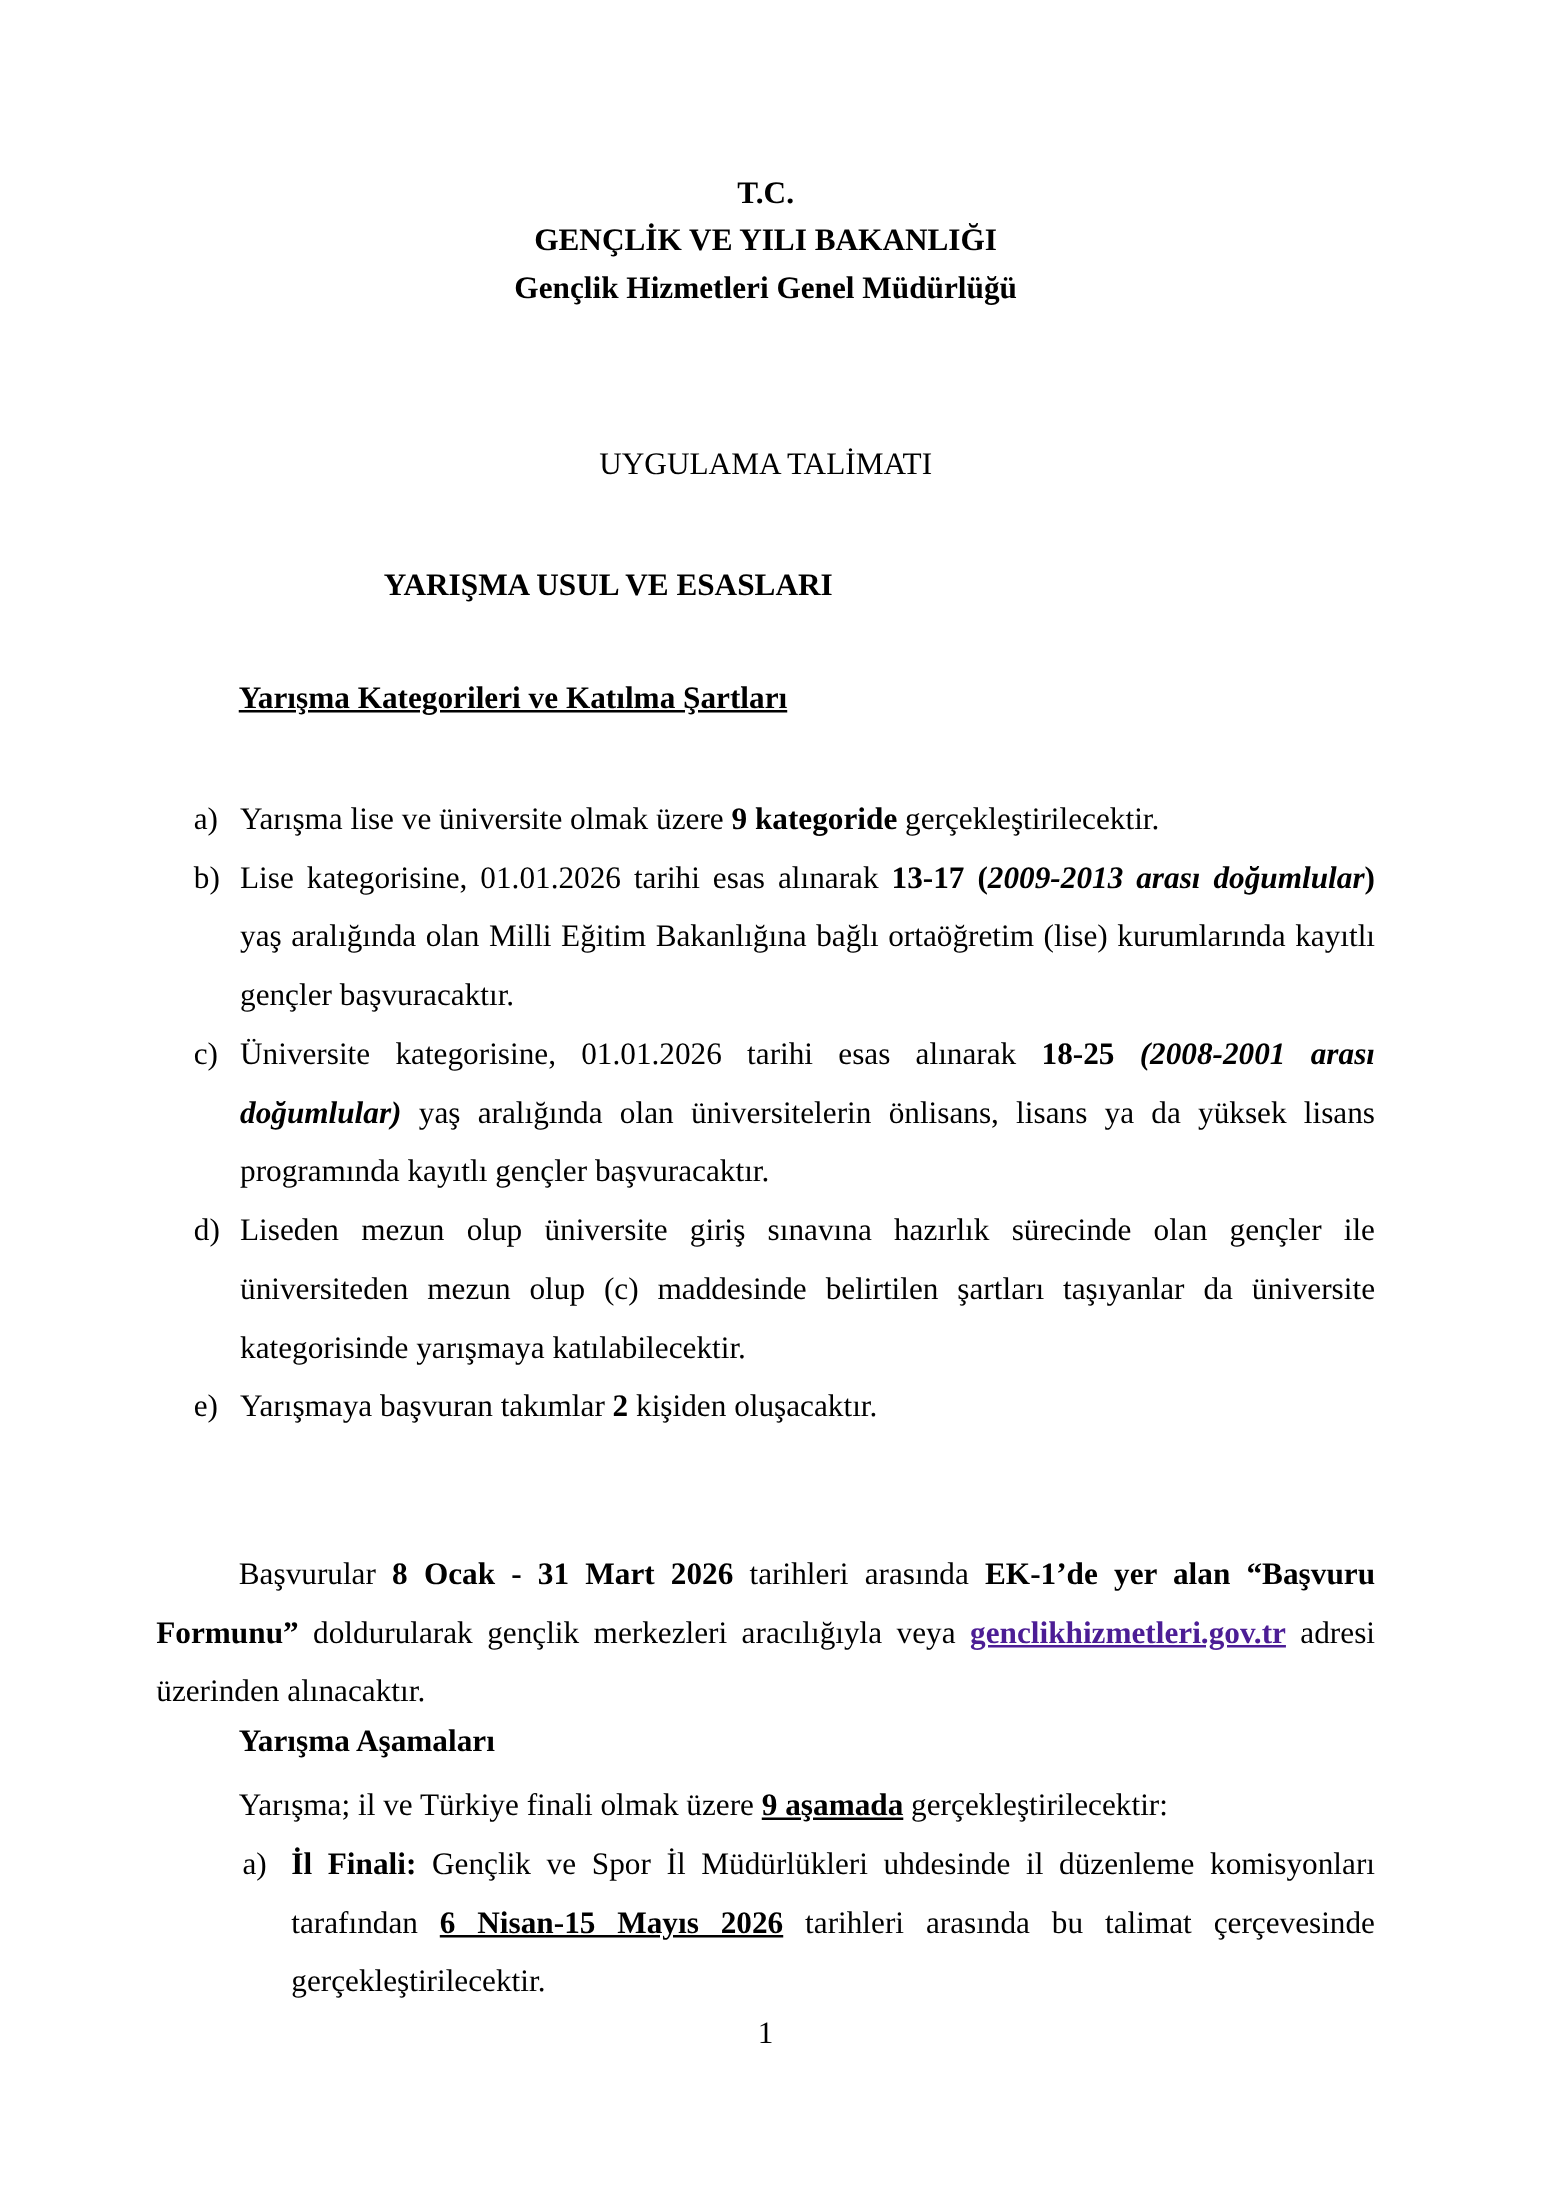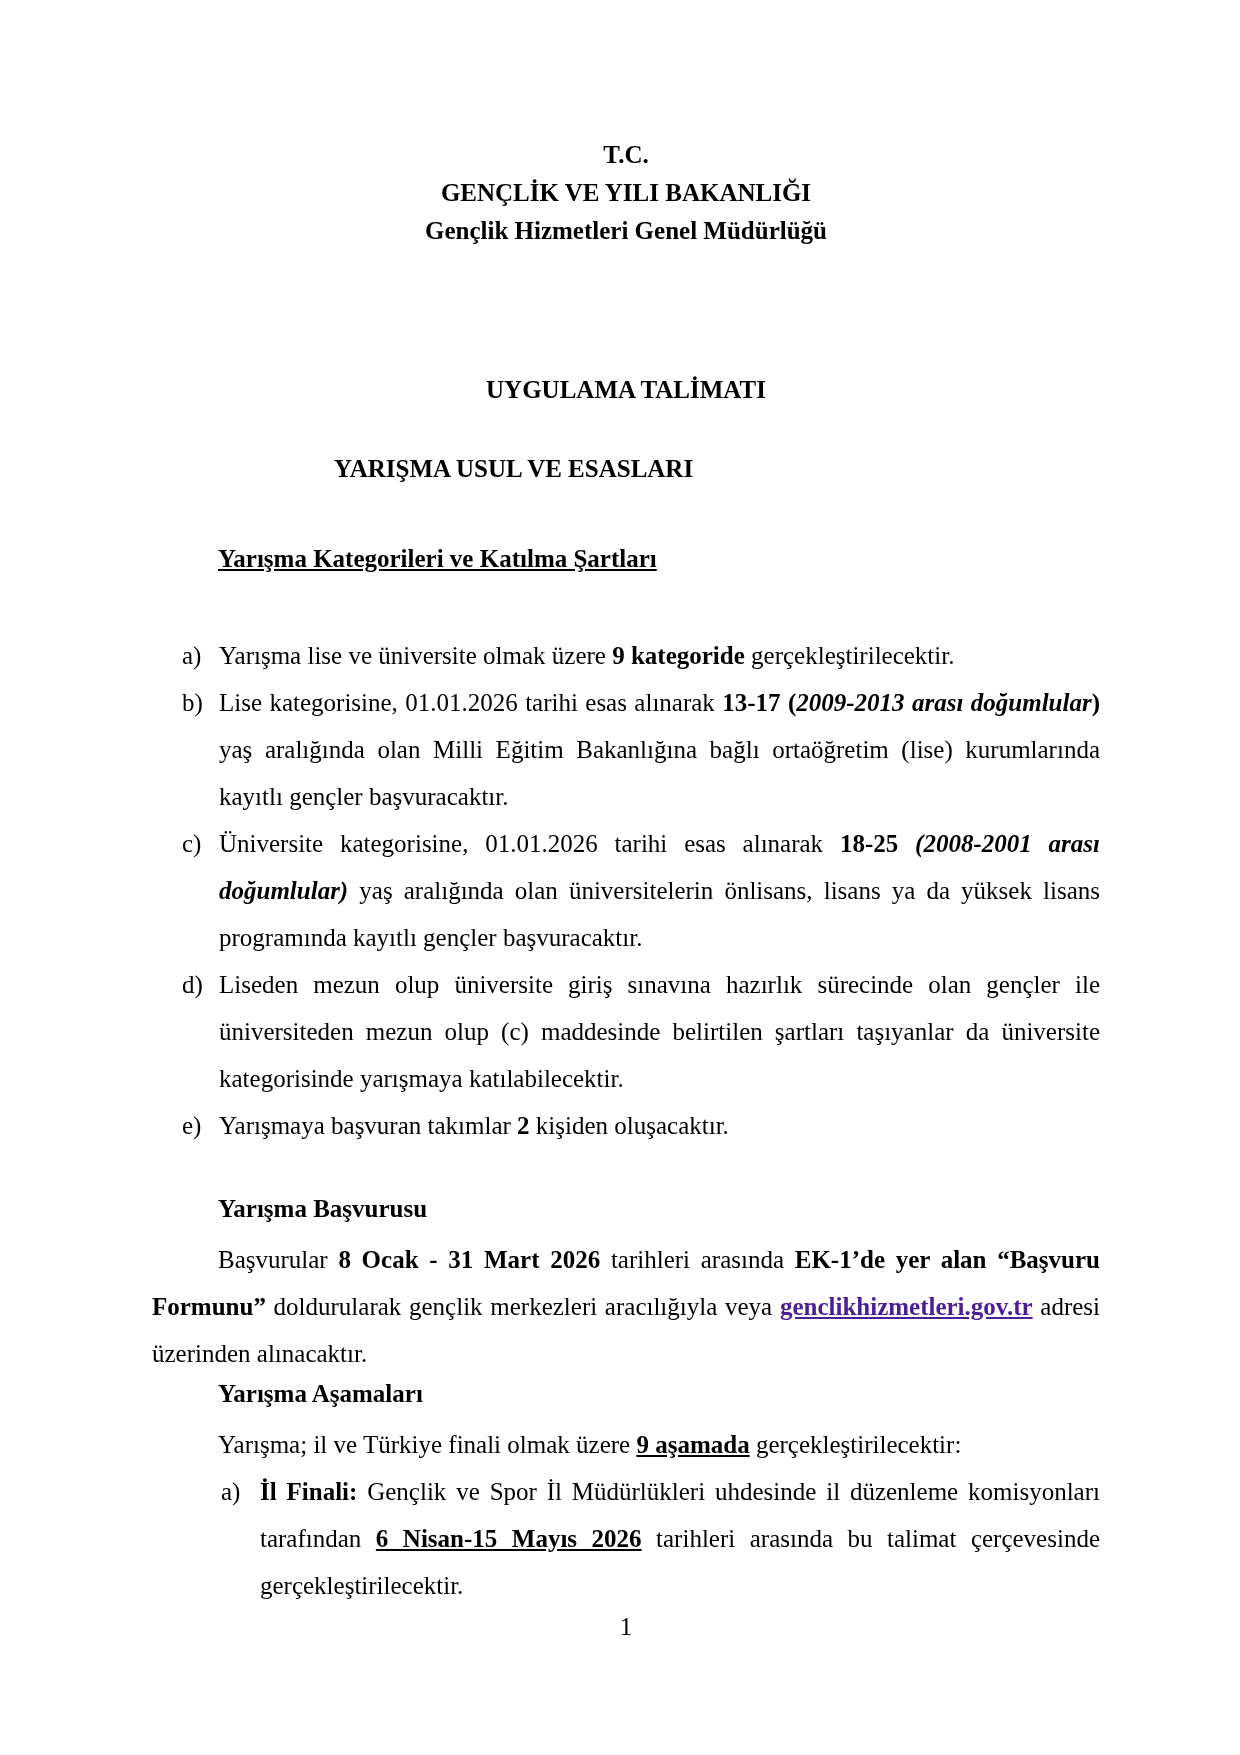--- a/index.html
+++ b/index.html
@@ -6,29 +6,29 @@
   .page{
     position:relative;
     width:1240px;
     height:1755px;
     background:#ffffff;
     color:#000000;
     font-family:"Liberation Serif","DejaVu Serif",serif;
     font-size:25px;
     overflow:hidden;
   }
-  .abs{position:absolute;left:152px;right:140px;}
+  .abs{position:absolute;left:125px;right:140px;}
   .center{text-align:center;}
   .b{font-weight:bold;}
   .i{font-style:italic;}
   .u{text-decoration:underline;}
   .link{color:#4c1d95;}
   .header-block{top:136px;line-height:38px;font-weight:bold;}
   .title-main{top:296px;font-weight:bold;line-height:33px;}
-  .title-sub{top:355px;font-weight:bold;line-height:33px;margin-top:18px;}
+  .title-sub{top:355px;font-weight:normal;line-height:33px;}
   .title-section{top:452px;font-weight:bold;line-height:33px;padding-left:182px;}
   .cat-heading{top:542px;font-weight:bold;line-height:33px;padding-left:66px;text-decoration:underline;}
   .list1{top:632px;line-height:47px;}
   .list-item{position:relative;padding-left:67px;}
   .list-item .marker{position:absolute;left:30px;top:0;}
   .justify{text-align:justify;}
   .app-heading{top:1192px;font-weight:bold;line-height:33px;padding-left:66px;}
   .app-para{top:1236px;line-height:47px;text-indent:66px;}
   .stage-heading{top:1377px;font-weight:bold;line-height:33px;padding-left:66px;}
   .stage-intro{top:1421px;line-height:47px;text-indent:66px;}
@@ -71,21 +71,20 @@
     <div class="list-item justify">
       <span class="marker">d)</span>
       <span><span>Liseden mezun olup üniversite giriş sınavına hazırlık sürecinde olan gençler ile üniversiteden mezun olup (c) maddesinde belirtilen şartları taşıyanlar da üniversite kategorisinde yarışmaya katılabilecektir.</span></span>
     </div>
     <div class="list-item">
       <span class="marker">e)</span>
       <span><span>Yarışmaya başvuran takımlar </span><span class="b">2</span><span> kişiden oluşacaktır.</span></span>
     </div>
   </div>
 
-  <div class="abs app-heading">Yarışma Başvurusu</div>
 
   <div class="abs app-para justify"><span>Başvurular </span><span class="b">8 Ocak - 31 Mart 2026</span><span> tarihleri arasında </span><span class="b">EK-1’de yer alan “Başvuru Formunu”</span><span> doldurularak gençlik merkezleri aracılığıyla veya </span><span class="b u link">genclikhizmetleri.gov.tr</span><span> adresi üzerinden alınacaktır.</span></div>
 
   <div class="abs stage-heading">Yarışma Aşamaları</div>
 
   <div class="abs stage-intro"><span>Yarışma; il ve Türkiye finali olmak üzere </span><span class="b u">9 aşamada</span><span> gerçekleştirilecektir:</span></div>
 
   <div class="abs stage-list">
     <div class="stage-item justify">
       <span class="marker">a)</span>

